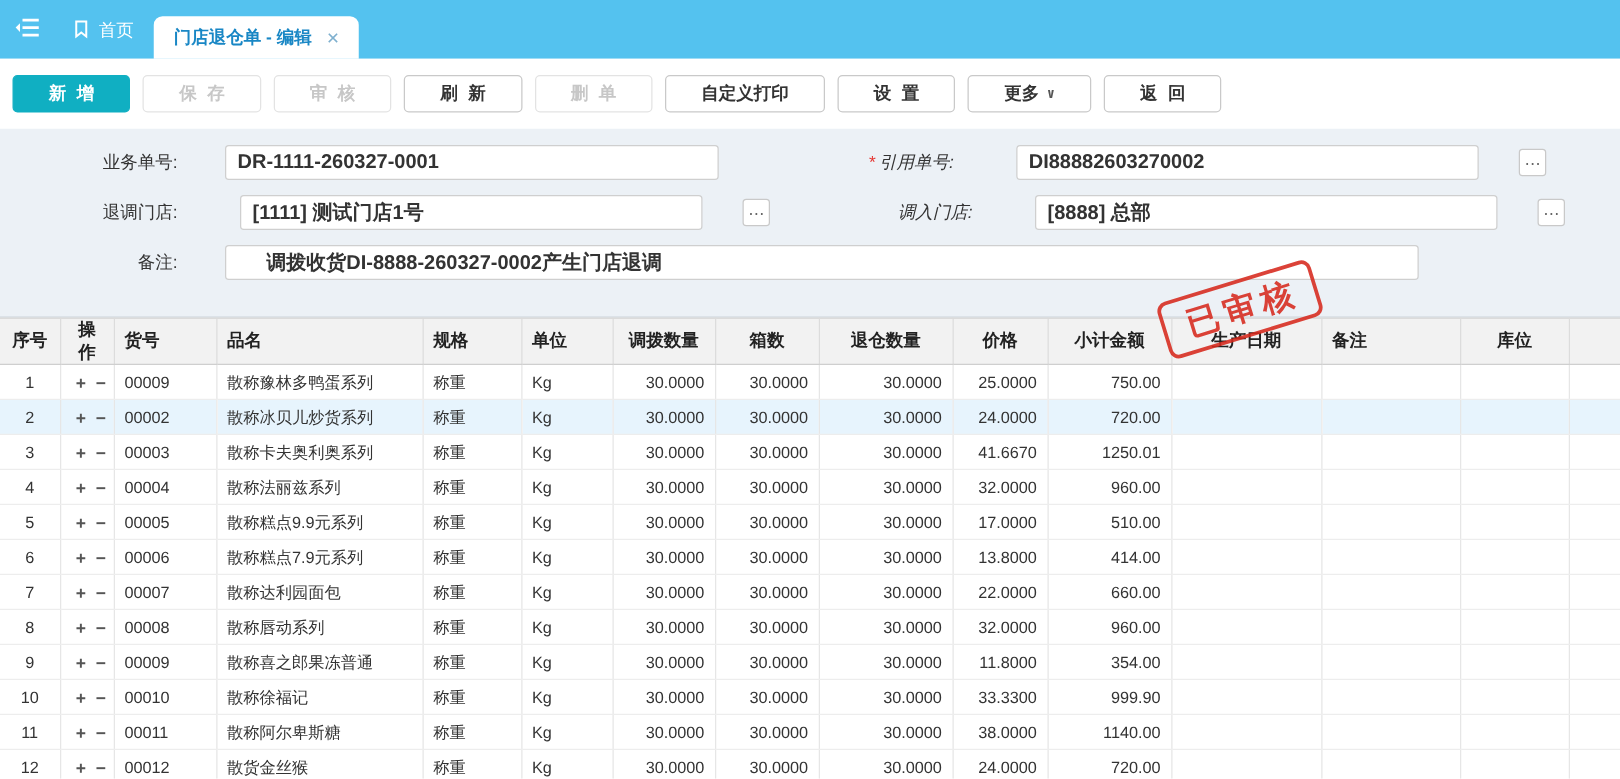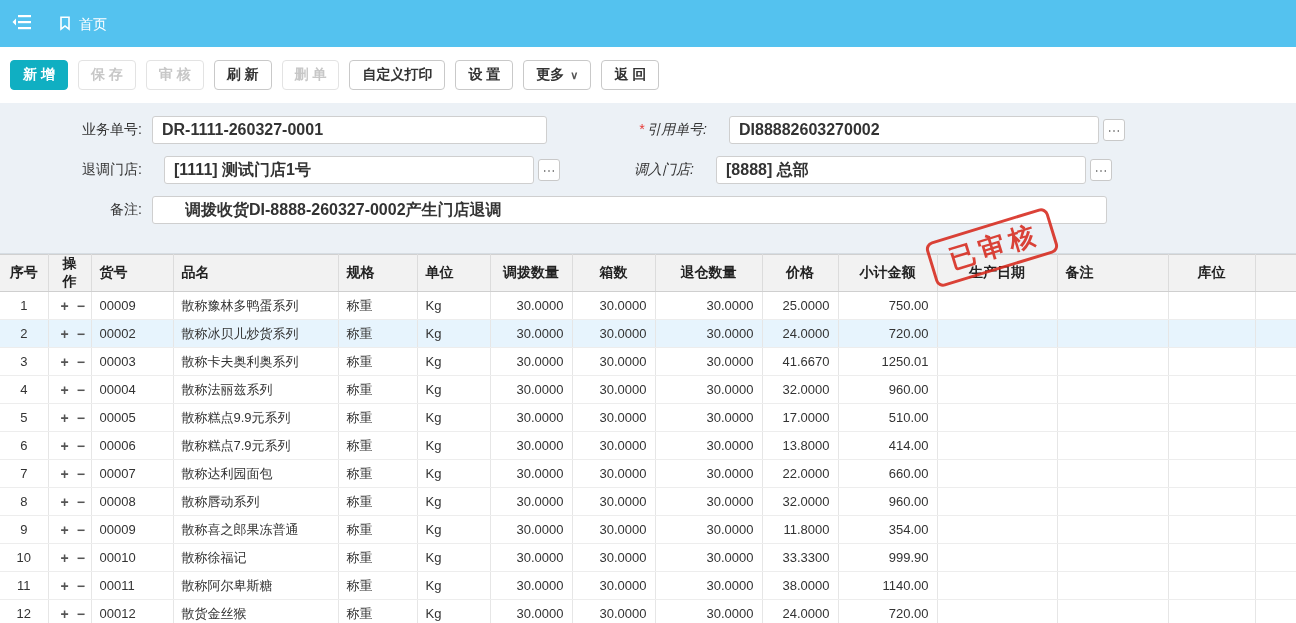--- a/index.html
+++ b/index.html
@@ -13,29 +13,29 @@
   
   .tabbar { height:47px; background:#54c2ef; display:flex; align-items:flex-end; padding-left:10px; }
   .menu-toggle { margin:0 10px 14px 2px; cursor:pointer; display:flex; align-items:center; }
   .tab-home { color:#fff; display:flex; align-items:center; gap:7px; padding:0 16px; margin-bottom:13px; cursor:pointer; }
   .tab-active { background:#fff; color:#1987c5; font-weight:bold; height:34px; border-radius:7px 7px 0 0;
     display:flex; align-items:center; gap:12px; padding:0 16px; cursor:pointer; }
   .tab-close { color:#7fb0cf; font-weight:normal; font-size:17px; line-height:1; cursor:pointer; }
 
   
   .toolbar { height:56px; background:#fff; display:flex; align-items:center; padding-left:10px; gap:10px; }
-  .tbtn { height:30px; padding:0 12px; background:#fff; border:1px solid #c9c9c9; border-radius:4px;
-    font-family:Liberation Sans, sans-serif; font-size:14px; font-weight:bold; color:#333; cursor:pointer; display:flex; align-items:center; gap:6px; }
+  .tbtn { height:30px; padding:0 28px; background:#fff; border:1px solid #c9c9c9; border-radius:4px;
+    font-family:Liberation Mono, monospace; font-size:14px; font-weight:bold; color:#333; cursor:pointer; display:flex; align-items:center; gap:6px; }
   .tbtn.primary { background:#10afc2; border-color:#10afc2; color:#fff; }
   .tbtn.disabled { color:#c7c7c7; border-color:#e3e3e3; cursor:default; }
   .tbtn .caret { font-size:11px; color:#555; }
 
   
   .form-panel { background:#ecf1f6; padding:13px 0 13px 0; border-bottom:1px solid #d6dde3; }
-  .fr { display:flex; align-items:center; margin-bottom:12px; height:28px; }
+  .fr { display:flex; align-items:center; margin-bottom:12px; height:28px;gap:28px; }
   .fr:last-child { margin-bottom:16px; }
   .flabel { width:152px; text-align:right; padding-right:10px; color:#333; white-space:nowrap; }
   .flabel2 { width:170px; text-align:right; padding-right:10px; color:#333; white-space:nowrap;font-style:italic; }
   .req { color:#e53935; margin-right:3px; }
   .finput { height:28px; background:#fff; border:1px solid #cfcfcf; border-radius:3px; padding:0 9px;
     font-family:inherit; font-size:16px; font-weight:bold; color:#333; }
   .w395 { width:395px; } .w370 { width:370px;margin-left:12px; } .w955 { width:955px;padding-left:32px; }
   .ebtn { width:22px; height:22px; margin-left:4px; background:#fff; border:1px solid #c9c9c9; border-radius:3px;
     color:#666; font-size:13px; line-height:1; cursor:pointer; padding:0; }
 
@@ -71,20 +71,24 @@
         </svg>
       </span>
     </div>
     <div class="tab-home">
       <span>
         <svg width="14" height="15" viewBox="0 0 14 15">
           <path d="M3 1.2 h8 v12 l-4 -3.2 l-4 3.2 Z" fill="none" stroke="#fff" stroke-width="1.6"></path>
         </svg>
       </span>
       <span>首页</span>
+    </div>
+    <div class="tab-active">
+      <span>门店退仓单 - 编辑</span>
+      <span class="tab-close">×</span>
     </div>
   </div>
 
   <div class="toolbar">
     <button class="tbtn primary">新 增</button>
     <button class="tbtn disabled">保 存</button>
     <button class="tbtn disabled">审 核</button>
     <button class="tbtn">刷 新</button>
     <button class="tbtn disabled">删 单</button>
     <button class="tbtn">自定义打印</button>

